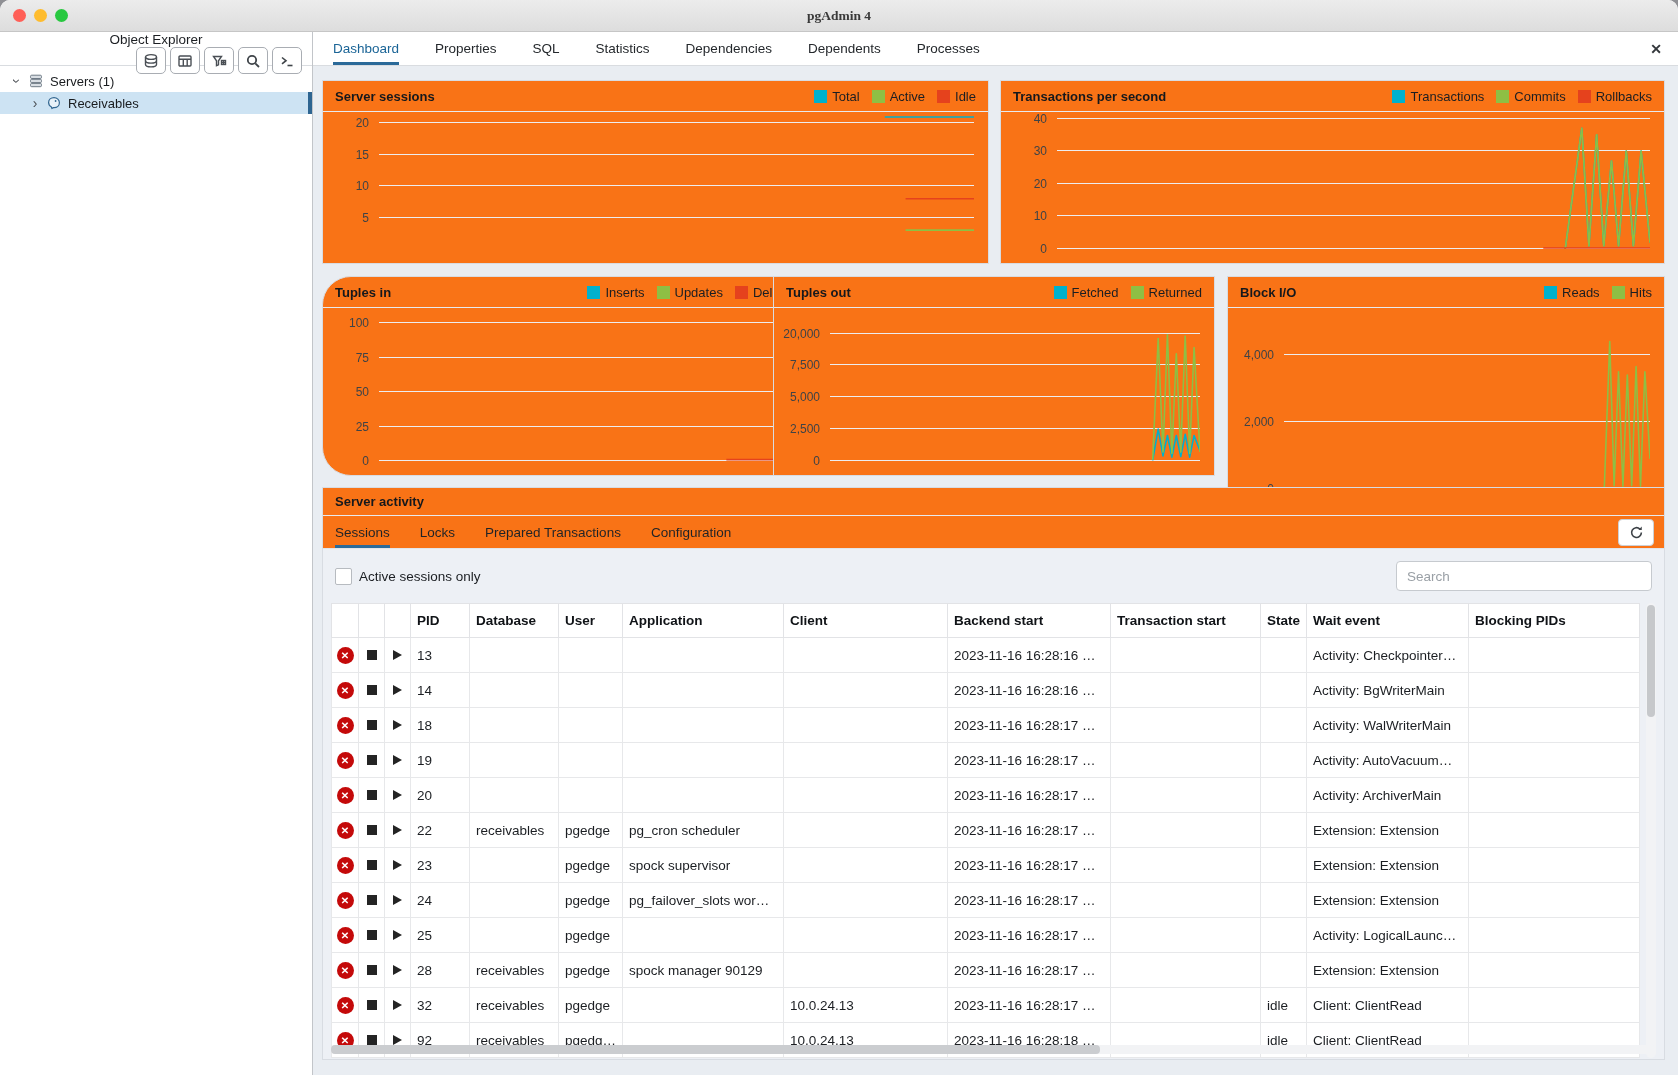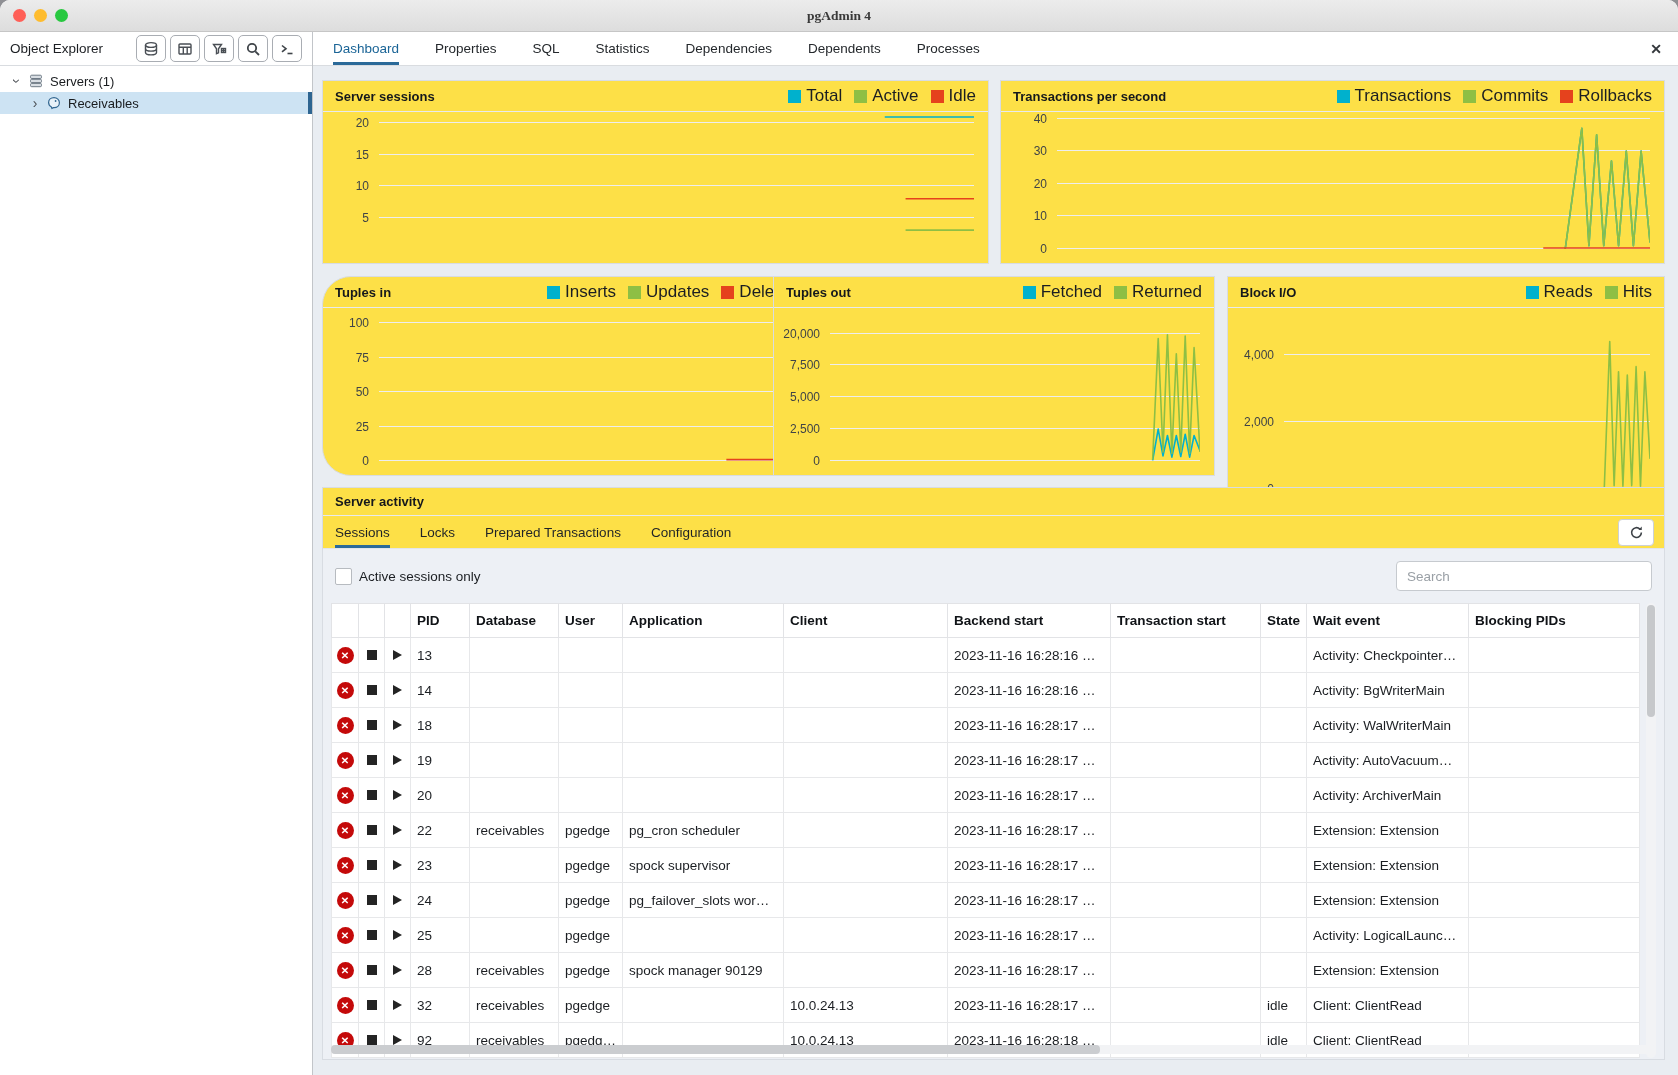--- a/index.html
+++ b/index.html
@@ -6,42 +6,42 @@
   body{background:#8f9094;font-family:"Liberation Sans",sans-serif;}
   .window{width:1678px;height:1075px;border-radius:10px 10px 0 0;overflow:hidden;background:#fff;position:relative;}
   .titlebar{height:32px;background:linear-gradient(#ececec,#dddddd);border-bottom:1px solid #c6c6c6;display:flex;align-items:center;justify-content:center;position:relative;box-sizing:border-box;font-family:Liberation Serif, serif;}
   .lights{position:absolute;left:13px;top:0;bottom:0;display:flex;align-items:center;gap:8px;}
   .light{width:13px;height:13px;border-radius:50%;display:inline-block;}
   .l-red{background:#ff5f57;}.l-yellow{background:#febc2e;}.l-green{background:#28c840;}
   .wtitle{font-size:13.5px;font-weight:700;color:#3a3a3a;}
   .app{display:flex;height:1043px;}
   
   .sidebar{width:313px;min-width:313px;border-right:1px solid #c2c5c9;background:#fff;box-sizing:border-box;}
-  .sidebar-head{height:34px;border-bottom:1px solid #d9dce0;display:flex;align-items:center;padding:0 10px;font-size:13.5px;color:#1c1f23;box-sizing:border-box;}
+  .sidebar-head{height:34px;border-bottom:1px solid #d9dce0;display:flex;align-items:center;padding:0 10px;font-size:13.5px;color:#1c1f23;box-sizing:border-box;flex-direction:column;}
   .oe-toolbar{margin-left:auto;display:flex;gap:4px;}
   .oe-btn{width:30px;height:27px;border:1px solid #a9adb3;border-radius:5px;background:#fff;display:flex;align-items:center;justify-content:center;padding:0;}
   .tree{padding-top:4px;}
   .tree-row{height:22px;display:flex;align-items:center;gap:6px;font-size:13px;color:#191c1f;position:relative;}
   .row-servers{padding-left:12px;}
   .row-receivables{padding-left:30px;background:#cde3f3;}
   .chev{width:10px;color:#4a4e53;font-size:14px;line-height:1;display:inline-block;text-align:center;}
   .chev.exp{transform:rotate(90deg);}
   .selbar{position:absolute;right:0;top:0;bottom:0;width:4px;background:#2e6591;}
   
   .main{flex:1;display:flex;flex-direction:column;min-width:0;}
   .tabbar{height:34px;min-height:34px;border-bottom:1px solid #d9dce0;display:flex;align-items:stretch;padding:0 16px 0 20px;gap:28px;box-sizing:border-box;}
   .tab{display:flex;align-items:center;font-size:13.5px;color:#24282c;border-bottom:3px solid transparent;padding-top:3px;box-sizing:border-box;}
   .tab.active{color:#1a6496;border-bottom-color:#2b6a99;}
   .tab-close{margin-left:auto;align-self:center;font-size:14px;color:#33373b;font-weight:700;}
   .dash{flex:1;position:relative;background:#e9edf2;}
-  .panel{position:absolute;background:#fde047;border:1px solid #d8dce2;box-sizing:border-box;}
+  .panel{position:absolute;background:#f97316;border:1px solid #d8dce2;box-sizing:border-box;}
   .panel-head{height:30px;display:flex;align-items:center;padding:0 12px;border-bottom:1px solid #e8eaee;}
   .panel-title{font-weight:700;font-size:13px;color:#15181c;}
   .legend{margin-left:auto;display:flex;gap:12px;}
-  .lg-item{display:flex;align-items:center;gap:5px;font-size:17px;color:#1b1e22;}
+  .lg-item{display:flex;align-items:center;gap:5px;font-size:13px;color:#1b1e22;}
   .swatch{width:13px;height:13px;display:inline-block;}
   .chart-body{position:absolute;left:0;right:14px;top:31px;bottom:14px;display:flex;}
   .ylabels{width:56px;position:relative;}
   .ytick{position:absolute;right:10px;font-size:12px;color:#3f4347;height:14px;line-height:14px;}
   .plot{flex:1;position:relative;}
   .gridline{position:absolute;left:0;right:0;height:1px;background:#ededef;}
   .plot svg{position:absolute;left:0;top:0;width:100%;height:100%;}
   
   .act-title{height:27px;line-height:27px;padding:0 12px;font-weight:700;font-size:13px;color:#15181c;border-bottom:1px solid #e8eaee;}
   .act-tabs{height:33px;display:flex;gap:30px;padding:0 12px;border-bottom:1px solid #e2e5e9;position:relative;box-sizing:border-box;}

